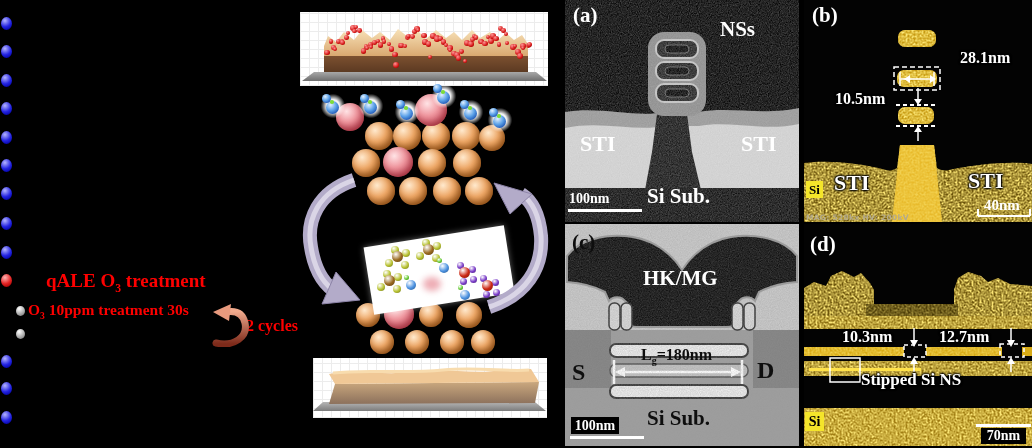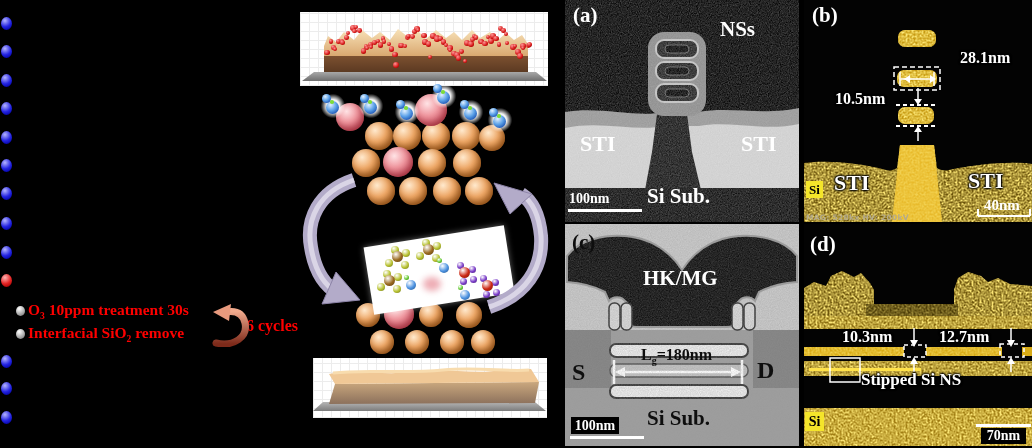--- a/index.html
+++ b/index.html
@@ -56,27 +56,27 @@
       <div class="bullet bullet-blue" style="left: 1px; top: 217px; width: 11px; height: 13px;"></div>
       <div class="bullet bullet-blue" style="left: 1px; top: 246px; width: 11px; height: 13px;"></div>
       <div class="bullet bullet-blue" style="left: 1px; top: 355px; width: 11px; height: 13px;"></div>
       <div class="bullet bullet-blue" style="left: 1px; top: 382px; width: 11px; height: 13px;"></div>
       <div class="bullet bullet-blue" style="left: 1px; top: 411px; width: 11px; height: 13px;"></div>
       <div class="bullet bullet-red" style="left: 1px; top: 274px; width: 11px; height: 13px;"></div>
       <div class="bullet bullet-gray" style="left: 16px; top: 306px; width: 9px; height: 10px;"></div>
       <div class="bullet bullet-gray" style="left: 16px; top: 329px; width: 9px; height: 10px;"></div>
     </div>
 
+  <div class="t red" style="left:46px;top:271px;font-size:19px;">
+    <span>qALE O</span><sub>3</sub><span> treatment</span>
+  </div>
   <div class="t red" style="left:28px;top:302px;font-size:15.5px;">
     <span>O</span><sub>3</sub><span> 10ppm treatment 30s</span>
   </div>
-  <div class="t red" style="left:28px;top:325px;font-size:15.5px;">
-    <span>Interfacial SiO</span><sub>2</sub><span> remove</span>
-  </div>
-  <div class="t red" style="left:246px;top:318px;font-size:16px;">6 cycles</div>
+  <div class="t red" style="left:246px;top:318px;font-size:16px;">2 cycles</div>
 
   <svg width="40" height="44" style="position:absolute;left:210px;top:303px;" viewBox="0 0 40 44">
     <defs>
       <linearGradient id="salGrad" x1="0" y1="1" x2="0" y2="0">
         <stop offset="0" stop-color="#7d2a1a"></stop>
           <stop offset="1" stop-color="#f0a98c"></stop>
       </linearGradient>
     </defs>
     <path d="M6,40 C24,44 38,34 35,20 C33,11 27,7 16,9" fill="none" stroke="url(#salGrad)" stroke-width="7" stroke-linecap="round"></path>
     <polygon points="3,9 21,1 19,18" fill="#e89a7e"></polygon>

